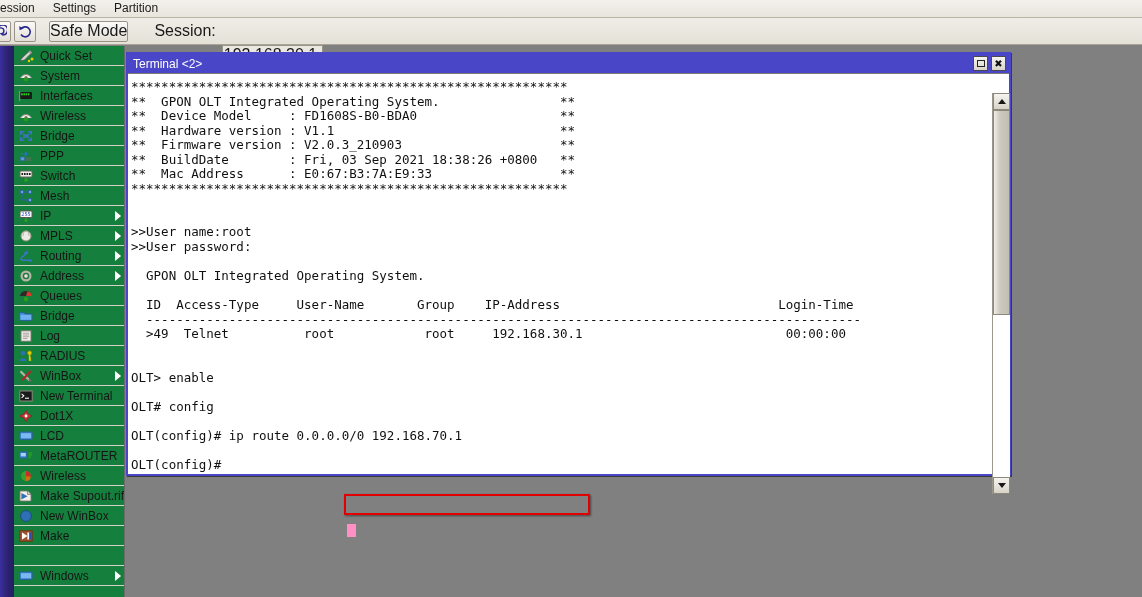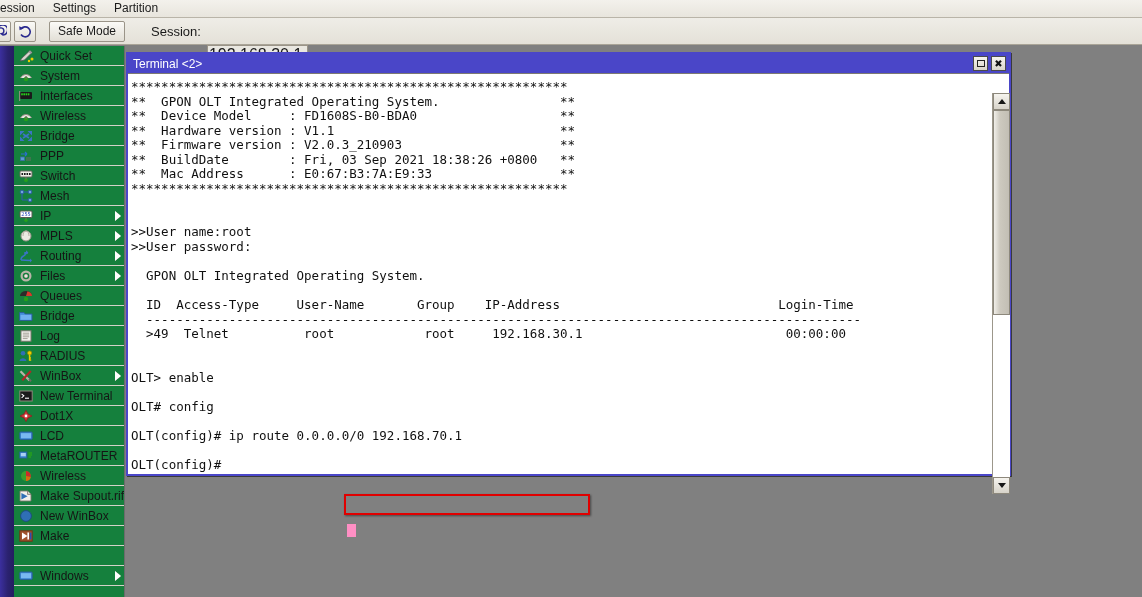--- a/index.html
+++ b/index.html
@@ -41,25 +41,25 @@
     margin-right: 3px;
     display: flex; align-items: center; justify-content: center;
     color: #2a2a8f;
   }
   .tb-btn.clipped { margin-left: -11px; }
   .tb-btn svg { display:block; }
   #safe-mode {
     height: 21px; min-width: 76px;
     background: linear-gradient(to bottom,#fbfaf7,#e2dfd6);
     border: 1px solid #9a9488; border-radius: 2px;
-    font-size: 12px; color: #1a1a1a;
+    font-size: 16px; color: #1a1a1a;
     display:flex; align-items:center; justify-content:center;
     margin-left: 10px;
   }
-  #session-label { font-size: 13px; color:#1a1a1a; margin-left: 26px; }
+  #session-label { font-size: 16px; color:#1a1a1a; margin-left: 26px; }
   #session-value {
     margin-left: 6px; font-size: 16px; color:#1a1a1a;
     background: #e9e7e0; border: 1px solid #9a9488;
     padding: 1px 5px 2px 1px; line-height: 15px; margin-top: 48px;
   }
 
   
   #winbox-strip {
     position: absolute; left: 0; top: 46px; width: 14px; height: 551px;
     background: linear-gradient(to right, #3b2f9e 0%, #2b2270 55%, #241d60 100%);
@@ -344,21 +344,21 @@
       <span class="lbl">Routing</span>
       <span class="arrow"></span>
     </div>
     <div class="side-item">
       <span class="ico">
         <svg width="16" height="14" viewBox="0 0 16 14">
           <circle cx="8" cy="7" r="4.4" fill="none" stroke="#b9b4a8" stroke-width="2.2"></circle>
           <circle cx="8" cy="7" r="1.6" fill="#efeee8" stroke="#b9b4a8"></circle>
         </svg>
       </span>
-      <span class="lbl">Files</span>
+      <span class="lbl">Address</span>
       <span class="arrow"></span>
     </div>
     <div class="side-item">
       <span class="ico">
         <svg width="16" height="14" viewBox="0 0 16 14">
           <path d="M2 7 A6 5 0 0 1 14 7 Z" fill="#2b2b2b"></path>
           <path d="M8 7 L14 7 A6 5 0 0 0 9.5 2.3 Z" fill="#d83a2a"></path>
           <circle cx="8" cy="10" r="2.2" fill="#27a01c"></circle>
         </svg>
       </span>

